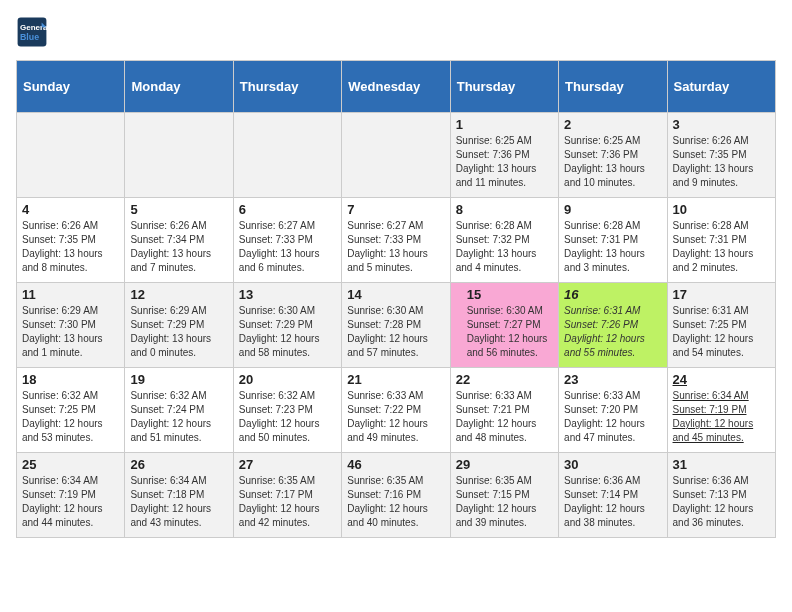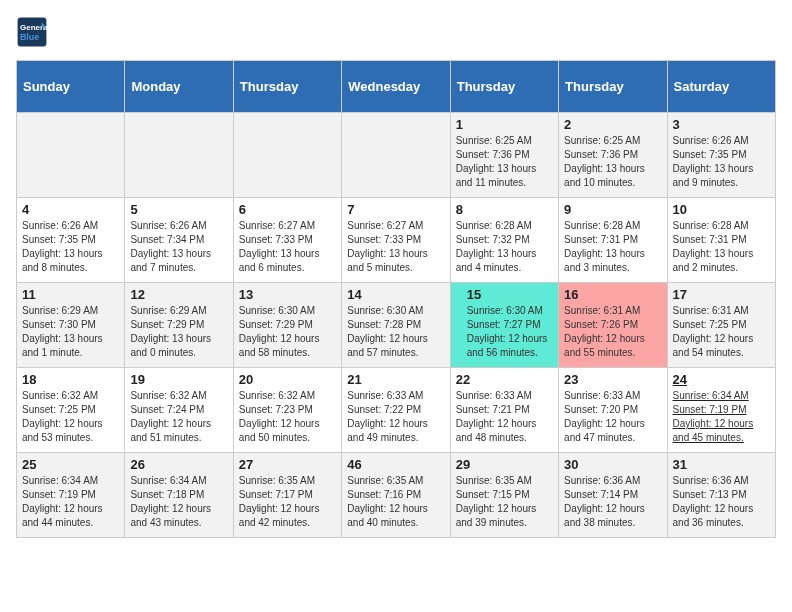--- a/index.html
+++ b/index.html
@@ -214,28 +214,28 @@
 Daylight: 12 hours
 and 58 minutes.</div>
         </td>
         <td style="background-color: rgb(242, 242, 242);">
           <div class="day-num">14</div>
           <div class="day-detail" style="white-space: pre-line;">Sunrise: 6:30 AM
 Sunset: 7:28 PM
 Daylight: 12 hours
 and 57 minutes.</div>
         </td>
-        <td style="background-color: #5eead4; padding-left: 16px;">
+        <td style="background-color: #f9a8d4; padding-left: 16px;">
           <div class="day-num">15</div>
           <div class="day-detail" style="white-space: pre-line;">Sunrise: 6:30 AM
 Sunset: 7:27 PM
 Daylight: 12 hours
 and 56 minutes.</div>
         </td>
-        <td style="background-color: #fca5a5;">
+        <td style="background-color: #bef264; font-style: italic;">
           <div class="day-num">16</div>
           <div class="day-detail" style="white-space: pre-line;">Sunrise: 6:31 AM
 Sunset: 7:26 PM
 Daylight: 12 hours
 and 55 minutes.</div>
         </td>
         <td style="background-color: rgb(242, 242, 242);">
           <div class="day-num">17</div>
           <div class="day-detail" style="white-space: pre-line;">Sunrise: 6:31 AM
 Sunset: 7:25 PM

